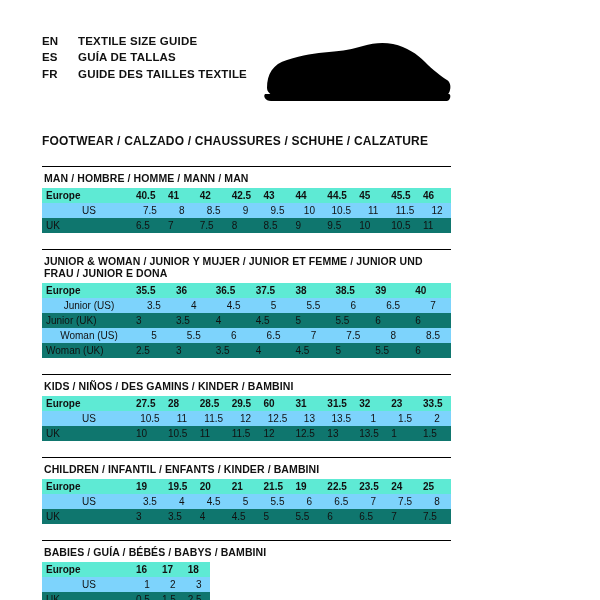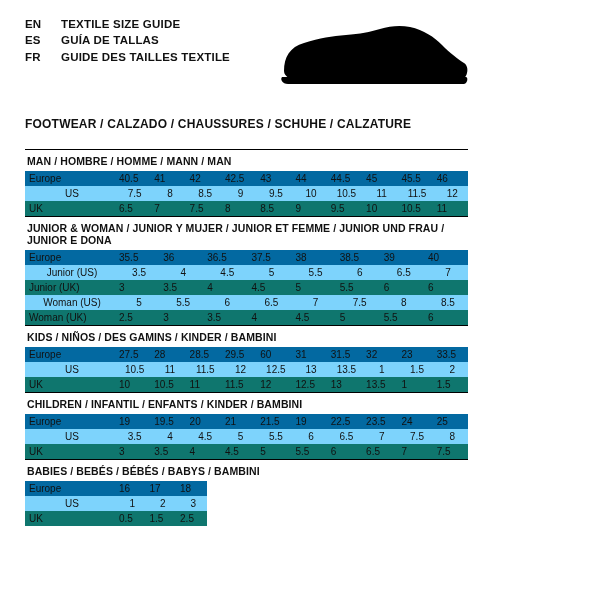--- a/index.html
+++ b/index.html
@@ -12,21 +12,21 @@
     height: 600px;
     font-family: "Liberation Sans", sans-serif;
     color: #111111;
     position: relative;
     overflow: hidden;
   }
   .page {
     position: relative;
     width: 493px;
     height: 600px;
-    padding: 1px;
+    padding: 18px;
     box-sizing: border-box;
     border-radius: 13px;
   }
 
   
   .header {
     position: relative;
     padding: 16px 24px 0 24px;
     height: 108px;
     box-sizing: border-box;
@@ -63,20 +63,21 @@
     font-size: 12px;
     font-weight: bold;
     letter-spacing: 0.2px;
   }
 
   
   .tables {
     padding: 18px 24px 0 24px;
   }
   .block {
+    margin-bottom: 16px;
   }
   .block-title {
     font-size: 10.5px;
     font-weight: bold;
     padding: 0 0 4px 2px;
     letter-spacing: 0.1px;
   }
   table.size {
     border-collapse: collapse;
     width: 100%;
@@ -87,22 +88,22 @@
     width: 41%;
   }
   table.size td {
     height: 15px;
     padding: 0 0 0 4px;
     text-align: left;
     vertical-align: middle;
     white-space: nowrap;
   }
   tr.head td {
-    background: #0369a1;
-    font-weight: normal;
+    background: #5eead4;
+    font-weight: bold;
   }
   tr.alt td {
     background: #0f766e;
   }
   tr.plain td {
     background: #7dd3fc;
     text-align: center;
   }
   td.label {
     width: 86px;
@@ -355,21 +356,21 @@
             <td>6.5</td>
             <td>7</td>
             <td>7.5</td>
           </tr>
         </tbody>
       </table>
     </div>
 
     <div class="block">
       <div class="divider"></div>
-      <div class="block-title">BABIES / BEBÉS / BÉBÉS / BABYS / BAMBINI</div>
+      <div class="block-title">BABIES / GUÍA / BÉBÉS / BABYS / BAMBINI</div>
       <table class="size babies">
         <tbody>
           <tr class="head">
             <td class="label">Europe</td>
             <td>16</td>
             <td>17</td>
             <td>18</td>
           </tr>
           <tr class="plain">
             <td class="label">US</td>

